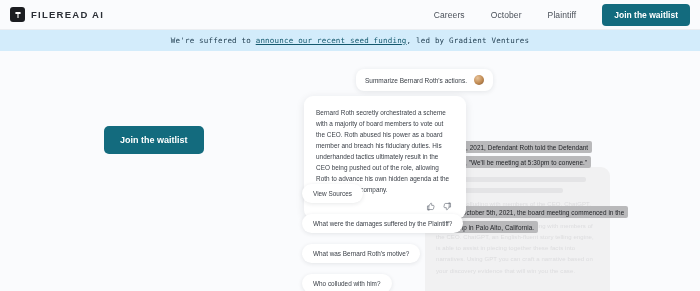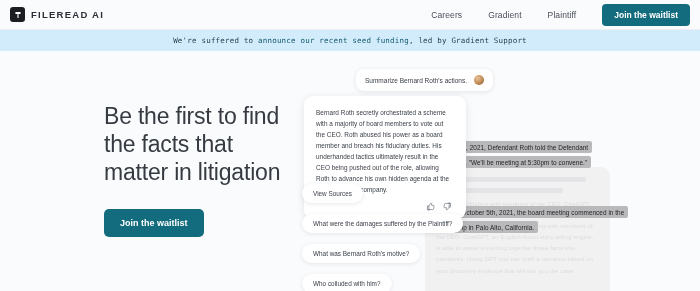--- a/index.html
+++ b/index.html
@@ -46,21 +46,21 @@
   .banner {
     position: absolute; top: 30px; left: 0; width: 700px; height: 21px;
     background: #d3ecfb;
     display: flex; align-items: center; justify-content: center;
   }
   .banner-text {
     font-family: "DejaVu Sans Mono", monospace;
     font-size: 7.5px; color: #1d3a4d; letter-spacing: .2px; white-space: nowrap;
   }
   .banner-link {
-    color: #13586d; cursor: pointer;
+    color: #13586d; text-decoration: underline; cursor: pointer;
   }
 
   
   .hero-left { position: absolute; left: 104px; top: 103px; width: 190px; }
   .headline {
     font-size: 23px; line-height: 1.21; color: #363b42; font-weight: 400;
     letter-spacing: -0.2px;
   }
   .cta-hero {
     margin-top: 23px;
@@ -142,32 +142,31 @@
         <svg width="8" height="8" viewBox="0 0 8 8">
           <rect x="1.4" y="0.9" width="5.2" height="2.1" rx="0.3" fill="#ffffff"></rect>
           <rect x="3.45" y="2.6" width="1.1" height="4.4" rx="0.3" fill="#ffffff"></rect>
         </svg>
       </span>
       <span class="brand-name">FILEREAD AI</span>
     </div>
 
     <div class="nav">
       <span class="nav-link">Careers</span>
-      <span class="nav-link">Gradient</span>
+      <span class="nav-link">October</span>
       <span class="nav-link">Plaintiff</span>
       <button class="cta-top">Join the waitlist</button>
     </div>
   </div>
 
   <div class="banner">
-    <div class="banner-text"><span>We're suffered to </span><span class="banner-link">announce our recent seed funding</span><span>, led by Gradient Support</span></div>
+    <div class="banner-text"><span>We're suffered to </span><span class="banner-link">announce our recent seed funding</span><span>, led by Gradient Ventures</span></div>
   </div>
 
   <div class="hero-left">
-    <h1 class="headline">Be the first to find the facts that matter in litigation</h1>
     <button class="cta-hero">Join the waitlist</button>
   </div>
 
   <div class="stage">
 
     <div class="doc-card">
       <div class="doc-line" style="width:92%"></div>
       <div class="doc-line" style="width:78%"></div>
       <div class="doc-ghost">has been colluding with members of the CEO. ChatGPT, an English-ing engine, is able to assist in piecing facts into narratives. Using GPT you will colluding with members of the CEO. ChatGPT, an English-fluent story telling engine, is able to assist in piecing together these facts into narratives. Using GPT you can craft a narrative based on your discovery evidence that will win you the case.</div>
     </div>

